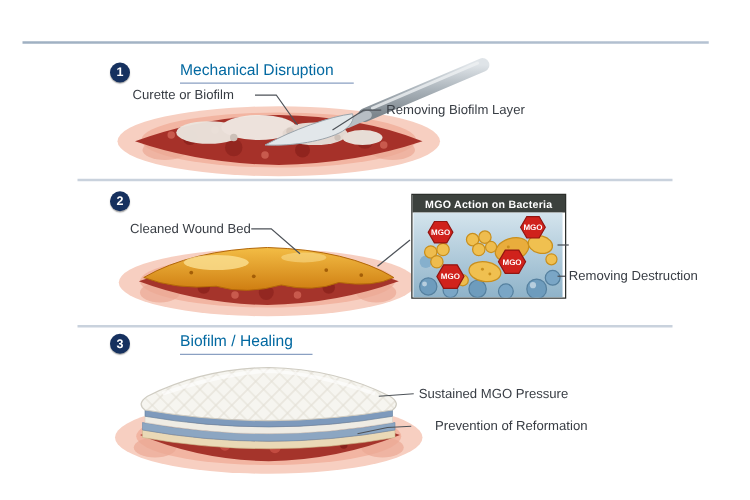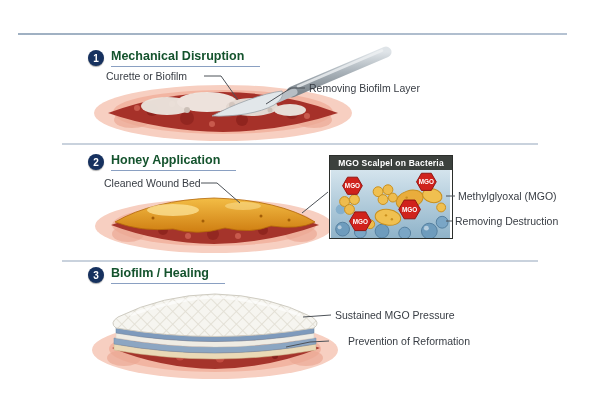--- a/index.html
+++ b/index.html
@@ -13,22 +13,22 @@
   }
   .title-rule{position:absolute;top:33px;left:18px;width:549px;height:2px;
     background:linear-gradient(to right,#9fb0c2,#b5c2d2);}
   .rule{position:absolute;left:62px;width:476px;height:1.5px;background:#c9d2dd;}
   #rule-2{top:143px;} #rule-3{top:260px;}
   .stage-head{position:absolute;left:88px;display:flex;align-items:center;gap:7px;}
   #stage-1-header{top:49px;} #stage-2-header{top:153px;} #stage-3-header{top:266px;}
   .badge{width:16px;height:16px;border-radius:50%;background:#16315f;color:#fff;
     font-size:10px;font-weight:bold;display:flex;align-items:center;justify-content:center;
     box-shadow:0 1px 1px rgba(0,0,0,.35);flex:0 0 16px;}
-  .stage-title{color:#14532d;font-size:12.5px;font-weight:bold;
-    border-bottom:1.5px solid #8aa0c2;padding:0 16px 3px 0;white-space:nowrap;}
+  .stage-title{color:#0369a1;font-size:12.5px;font-weight:normal;
+    border-bottom:1.5px solid #8aa0c2;padding:0 16px 3px 0;white-space:nowrap;margin-left:33px;}
   .lbl{position:absolute;color:#383d44;font-size:10.5px;white-space:nowrap;}
   #label-curette{left:106px;top:70px;}
   #label-removing{left:309px;top:82px;}
   #label-cleaned{left:104px;top:177px;}
   #label-mgo{left:458px;top:190px;}
   #label-destruction{left:455px;top:215px;}
   #label-pressure{left:335px;top:309px;}
   #label-prevention{left:332px;top:335px;padding-left:16px;}
   .illus{position:absolute;}
   #wound-1{left:92px;top:80px;}
@@ -94,21 +94,20 @@
     <path d="M114,45 C96,47 66,58 44,70 C66,71 92,67 106,59 C112,55 116,50 114,45 Z" fill="#e2e7ea" stroke="#9aa3aa" stroke-width=".8"></path>
   </svg>
 
   <span class="lbl" id="label-curette">Curette or Biofilm</span>
   <span class="lbl" id="label-removing">Removing Biofilm Layer</span>
 
   <div class="rule" id="rule-2"></div>
 
   <div class="stage-head" id="stage-2-header">
     <span class="badge">2</span>
-    <span class="stage-title">Honey Application</span>
   </div>
 
   <svg class="illus" id="wound-2" width="242" height="68" viewBox="0 0 242 68">
     <defs>
       <linearGradient id="honG" x1="0" y1="0" x2="0" y2="1">
         <stop offset="0" stop-color="#f3bd45"></stop>
           <stop offset="1" stop-color="#cf7e12"></stop>
       </linearGradient>
     </defs>
     <ellipse cx="121" cy="38" rx="119" ry="27" fill="#f7cfc1"></ellipse>
@@ -128,21 +127,21 @@
       <circle cx="60" cy="30" r="1.5" fill="#a35e07"></circle>
         <circle cx="110" cy="33" r="1.5" fill="#a35e07"></circle>
       <circle cx="168" cy="28" r="1.5" fill="#a35e07"></circle>
         <circle cx="196" cy="32" r="1.5" fill="#a35e07"></circle>
     </g>
   </svg>
 
   <span class="lbl" id="label-cleaned">Cleaned Wound Bed</span>
 
   <div class="inset">
-    <div class="inset-head">MGO Scalpel on Bacteria</div>
+    <div class="inset-head">MGO Action on Bacteria</div>
     <svg width="120.8" height="68" viewBox="0 0 121 69">
       <defs>
         <linearGradient id="seaG" x1="0" y1="0" x2="0" y2="1">
           <stop offset="0" stop-color="#d4e4ed"></stop>
             <stop offset="1" stop-color="#8fb3c9"></stop>
         </linearGradient>
       </defs>
       <rect width="121" height="69" fill="url(#seaG)"></rect>
       <g>
         <circle cx="12" cy="60" r="7" fill="#6e9cbd" stroke="#55809f"></circle>
@@ -179,21 +178,20 @@
         <polygon points="107,12 102,20.7 92,20.7 87,12 92,3.3 102,3.3" fill="#d0221c" stroke="#911511"></polygon>
         <text x="97" y="14.3">MGO</text>
         <polygon points="91,40 85.5,49.5 74.5,49.5 69,40 74.5,30.5 85.5,30.5" fill="#d0221c" stroke="#911511"></polygon>
         <text x="80" y="42.3">MGO</text>
         <polygon points="41,52 35.5,61.5 24.5,61.5 19,52 24.5,42.5 35.5,42.5" fill="#d0221c" stroke="#911511"></polygon>
         <text x="30" y="54.3">MGO</text>
       </g>
     </svg>
   </div>
 
-  <span class="lbl" id="label-mgo">Methylglyoxal (MGO)</span>
   <span class="lbl" id="label-destruction">Removing Destruction</span>
 
   <div class="rule" id="rule-3"></div>
 
   <div class="stage-head" id="stage-3-header">
     <span class="badge">3</span>
     <span class="stage-title">Biofilm / Healing</span>
   </div>
 
   <svg class="illus" id="dressing" width="250" height="95" viewBox="0 0 250 95">

